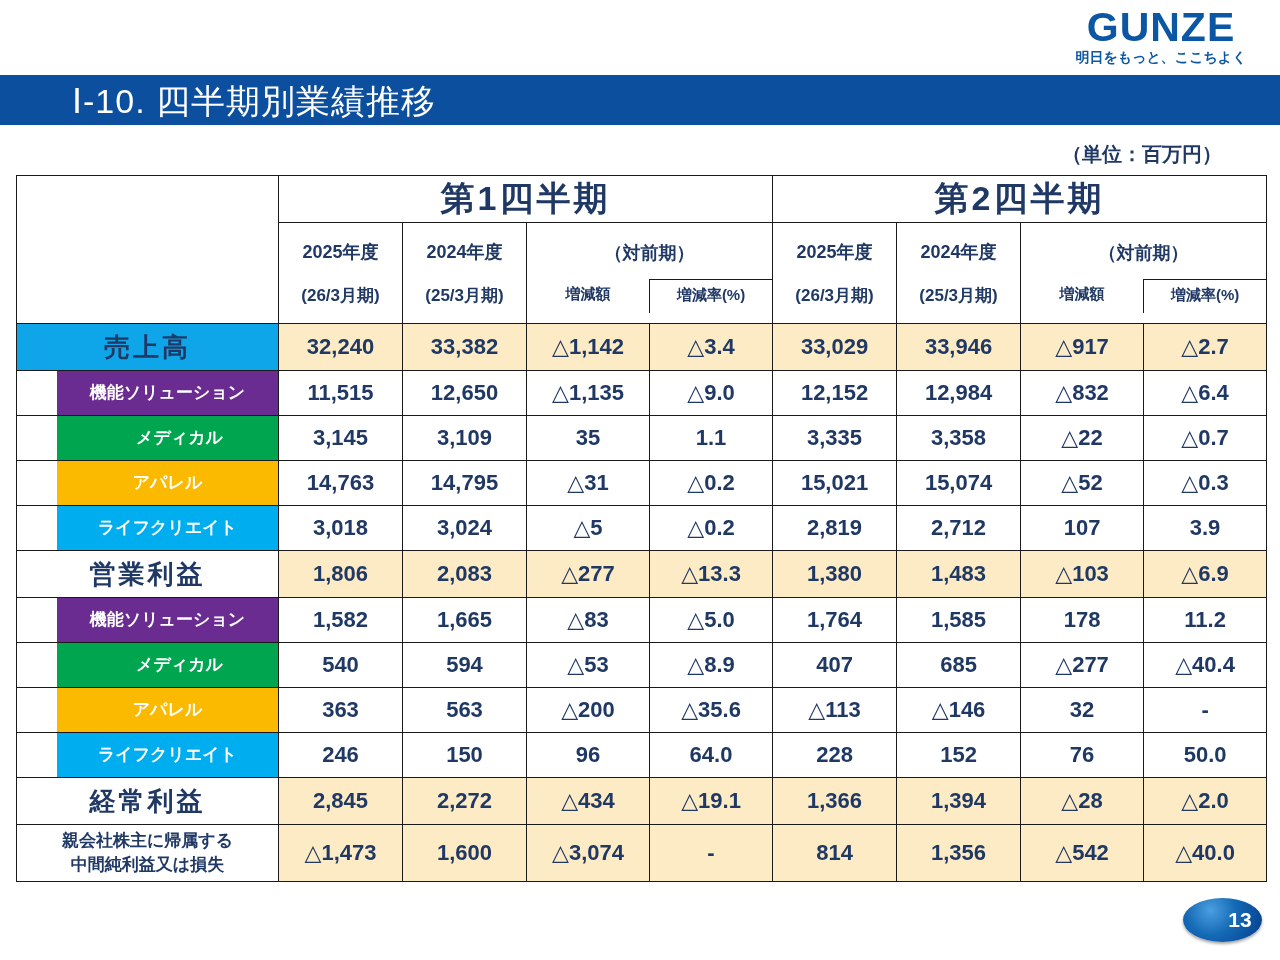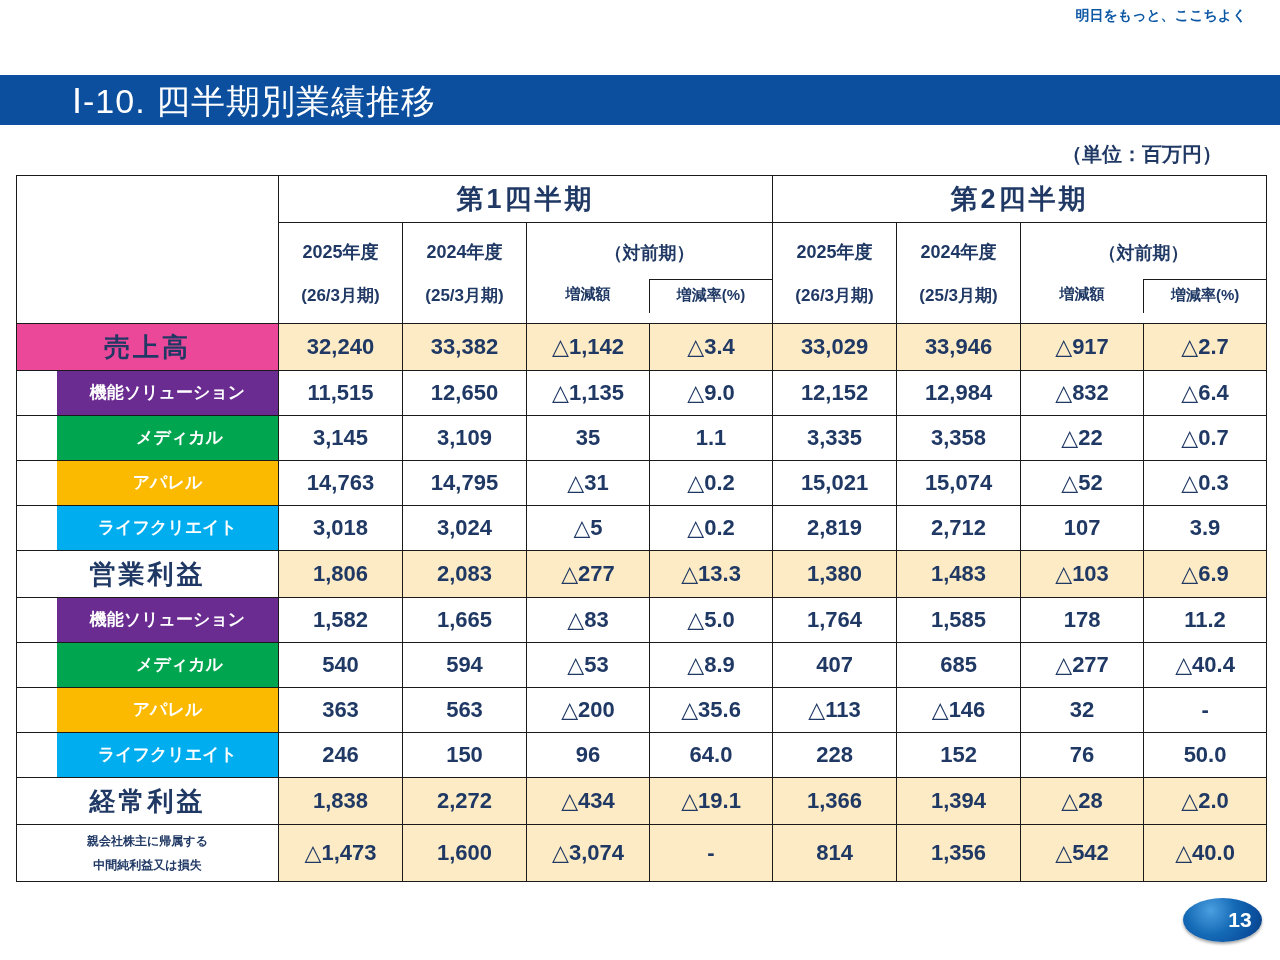--- a/index.html
+++ b/index.html
@@ -44,21 +44,21 @@
     font-weight:bold;
     text-align:center;
     vertical-align:middle;
     background:#ffffff;
   }
   .col-label{width:262px;}
   .col-val{width:124px;}
   .col-diff{width:123px;}
   .col-pct{width:123px;}
   .qhead{
-    background:#1372C0;color:#ffffff;font-size:27px;height:46px;letter-spacing:3px;
+    background:#1372C0;color:#ffffff;font-size:34px;height:46px;letter-spacing:3px;
   }
   .blank-head{border-right:1.5px solid #1a1a1a;}
   .sub-cell{font-size:17px;height:100px;}
   .yr-cell{font-size:18px;}
   .yr-cell .l1{display:block;margin-bottom:20px;}
   .yr-cell .l2{display:block;font-size:17px;}
   .prev-wrap{padding:0;height:100px;}
   .prev-top{font-size:18px;padding-top:8px;padding-bottom:14px;}
   .prev-bot{display:flex;width:100%;}
   .prev-bot .amt{flex:1;font-size:15px;padding:6px 0 8px 0;}
@@ -70,41 +70,42 @@
   .rowlabel-seg{padding:0;height:44px;}
   .seg-chip{
     display:block;margin-left:40px;margin-right:0;
     height:44px;line-height:44px;
     color:#ffffff;font-size:17px;font-weight:bold;text-align:center;
   }
   .seg-funcsol{background:#6B2C91;}
   .seg-medical{background:#00A550;padding-left:24px;}
   .seg-apparel{background:#FBB900;}
   .seg-lifecreate{background:#00AEEF;}
-  .rowlabel-small{font-size:12px;line-height:24px;height:56px;}
+  .rowlabel-small{font-size:17px;line-height:24px;height:56px;}
   td.num{font-size:22px;text-align:right;padding-right:14px;height:44px;}
   td.num.big{height:46px;margin-top:40px;}
   tr.shade td{background:#FCEBC5;}
   td.shade{background:#FCEBC5;}
   .thick-top td{border-top:3px solid #1a1a1a;}
   .thick-bottom td{border-bottom:3px solid #1a1a1a;}
   
   .page-badge{
     position:absolute;right:18px;bottom:18px;
     width:44px;height:44px;border-radius:50%;
     background:radial-gradient(circle at 35% 28%,#4a9fe0 0%,#1469b5 42%,#0B4F9E 75%,#083b77 100%);
     box-shadow:0 2px 3px rgba(0,0,0,0.35);
     color:#ffffff;font-size:21px;font-weight:bold;
     display:flex;align-items:center;justify-content:center;padding-left:35px;
   }
 </style>
 </head>
 <body>
 
 <div class="logo-area">
+  <div class="logo-word">GUNZE</div>
   <div class="logo-tag">明日をもっと、ここちよく</div>
 </div>
 
 <div class="title-bar">
   <div class="title-text">Ⅰ-10. 四半期別業績推移</div>
 </div>
 
 <div class="unit-note">（単位：百万円）</div>
 
 <table class="fin">
@@ -153,21 +154,21 @@
         <div class="prev-top">（対前期）</div>
         <div class="prev-bot">
           <div class="amt">増減額</div>
           <div class="rate">増減率(%)</div>
         </div>
       </td>
     </tr>
   </thead>
   <tbody id="tbody">
       <tr class="shade thick-top">
-        <td class="rowlabel-main" style="background: #ec4899; text-align: center;">売上高</td>
+        <td class="rowlabel-main" style="background: #0ea5e9; text-align: center;">売上高</td>
         <td class="num big shade">32,240</td>
         <td class="num big shade">33,382</td>
         <td class="num big shade">△1,142</td>
         <td class="num big shade">△3.4</td>
         <td class="num big shade">33,029</td>
         <td class="num big shade">33,946</td>
         <td class="num big shade">△917</td>
         <td class="num big shade">△2.7</td>
       </tr>
       <tr>
@@ -280,21 +281,21 @@
         <td class="num">150</td>
         <td class="num">96</td>
         <td class="num">64.0</td>
         <td class="num">228</td>
         <td class="num">152</td>
         <td class="num">76</td>
         <td class="num">50.0</td>
       </tr>
       <tr class="shade thick-top">
         <td class="rowlabel-main" style="background: rgb(255, 255, 255);">経常利益</td>
-        <td class="num big shade">1,838</td>
+        <td class="num big shade">2,845</td>
         <td class="num big shade">2,272</td>
         <td class="num big shade">△434</td>
         <td class="num big shade">△19.1</td>
         <td class="num big shade">1,366</td>
         <td class="num big shade">1,394</td>
         <td class="num big shade">△28</td>
         <td class="num big shade">△2.0</td>
       </tr>
       <tr class="shade thick-top thick-bottom">
         <td class="rowlabel-small" style="background: rgb(255, 255, 255);"><span>親会社株主に帰属する</span><br><span>中間純利益又は損失</span></td>

